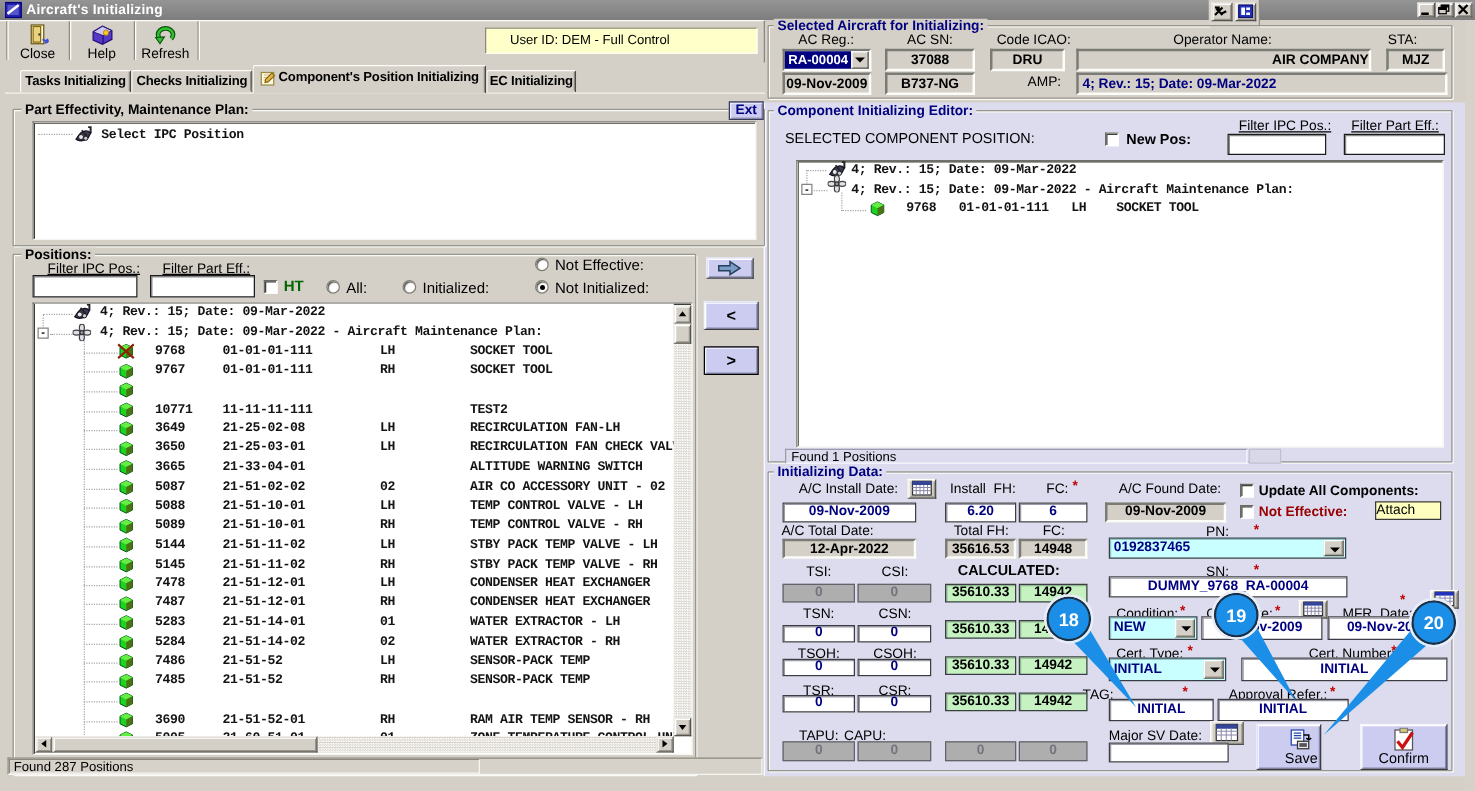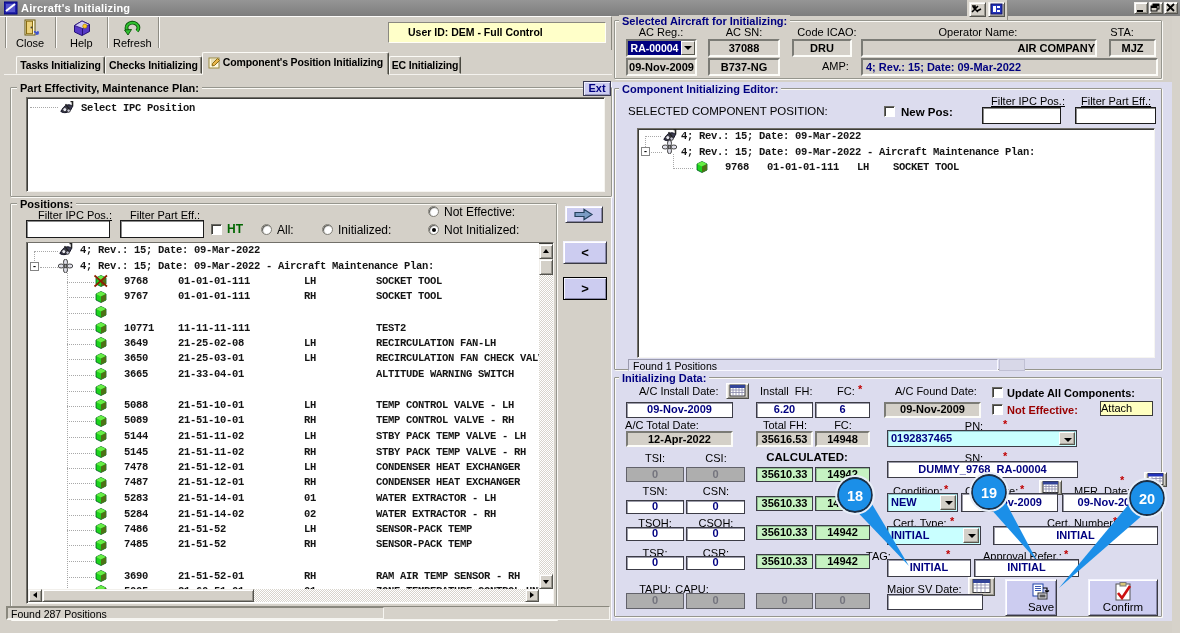--- a/index.html
+++ b/index.html
@@ -118,21 +118,21 @@
 
 <div class="ab" style="left:123px;top:19px;width:20px;height:18px">
 <svg width="20" height="18">
       <path d="M5.5 12.5 A6 5 0 1 1 14 12" fill="none" stroke="#0a520a" stroke-width="3.8"></path>
       <path d="M5.5 12.5 A6 5 0 1 1 14 12" fill="none" stroke="#30c030" stroke-width="2"></path>
       <path d="M1.5 11 l7 -0.5 l-3.5 5.5 z" fill="#30c030" stroke="#0a520a" stroke-width="0.9"></path>
     </svg>
 </div>
 <div class="lab" style="left:113px;top:38px">Refresh</div>
 
-<div class="ab" style="left:388px;top:22px;width:218px;height:21px;background:#ffffc9;border:1px solid;border-color:#8a8880 #fffef8 #fffef8 #8a8880;text-align:left;padding-left:19px;font-weight:bold;font-size:10.5px;line-height:19px">User ID: DEM - Full Control</div>
+<div class="ab" style="left:388px;top:22px;width:218px;height:21px;background:#ffffc9;border:1px solid;border-color:#8a8880 #fffef8 #fffef8 #8a8880;text-align:left;padding-left:19px;font-weight:normal;font-size:10.5px;line-height:19px">User ID: DEM - Full Control</div>
 
 <div class="ab" style="left:4px;top:74px;width:608px;height:2px;background:#f4f2ee;border-bottom:1px solid #d4d0c8"></div>
 <div class="ab tab" style="left:16px;top:56px;width:89px;height:18px">
     <span style="margin-top:2px">Tasks Initializing</span>
   </div>
 <div class="ab tab" style="left:105px;top:56px;width:97px;height:18px">
     <span style="margin-top:2px">Checks Initializing</span>
   </div>
 <div class="ab tab" style="left:202px;top:52px;width:187px;height:23px;z-index:3">
 <svg width="13" height="13" style="margin:3px 2px 0 0">
@@ -250,20 +250,21 @@
       <path d="M3 4 L8 6.5 L13 4 L8 1.5 Z" fill="#66ee44"></path>
       <path d="M8 6.5 L13 4 L13 10 L8 12.5 Z" fill="#4d7216"></path>
     </svg>
 <div class="tr" style="left:96px;top:126px">3665     21-33-04-01                      ALTITUDE WARNING SWITCH</div>
 <div class="dot" style="left:39px;top:148px;width:27px"></div>
 <svg class="ab" style="left:65px;top:139.5px" width="15" height="14">
       <path d="M3 4 L8 1.5 L13 4 L13 10 L8 12.5 L3 10 Z" fill="#1dd41d" stroke="#052" stroke-width="0.8"></path>
       <path d="M3 4 L8 6.5 L13 4 L8 1.5 Z" fill="#66ee44"></path>
       <path d="M8 6.5 L13 4 L13 10 L8 12.5 Z" fill="#4d7216"></path>
     </svg>
+<div class="tr" style="left:96px;top:142px">5087     21-51-02-02          02          AIR CO ACCESSORY UNIT - 02</div>
 <div class="dot" style="left:39px;top:163px;width:27px"></div>
 <svg class="ab" style="left:65px;top:155.0px" width="15" height="14">
       <path d="M3 4 L8 1.5 L13 4 L13 10 L8 12.5 L3 10 Z" fill="#1dd41d" stroke="#052" stroke-width="0.8"></path>
       <path d="M3 4 L8 6.5 L13 4 L8 1.5 Z" fill="#66ee44"></path>
       <path d="M8 6.5 L13 4 L13 10 L8 12.5 Z" fill="#4d7216"></path>
     </svg>
 <div class="tr" style="left:96px;top:157px">5088     21-51-10-01          LH          TEMP CONTROL VALVE - LH</div>
 <div class="dot" style="left:39px;top:178px;width:27px"></div>
 <svg class="ab" style="left:65px;top:170.5px" width="15" height="14">
       <path d="M3 4 L8 1.5 L13 4 L13 10 L8 12.5 L3 10 Z" fill="#1dd41d" stroke="#052" stroke-width="0.8"></path>

